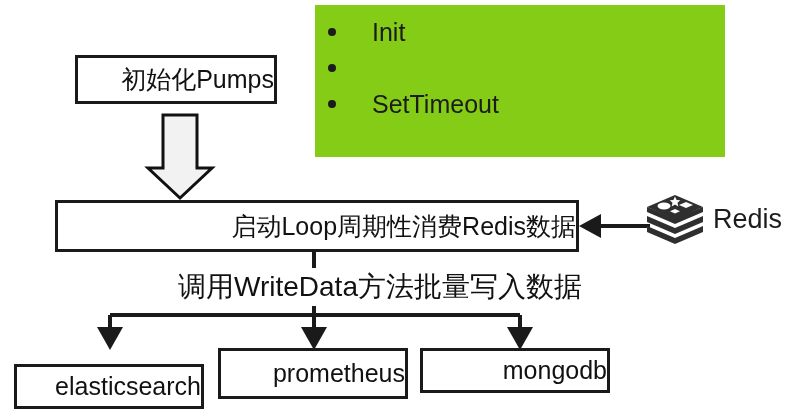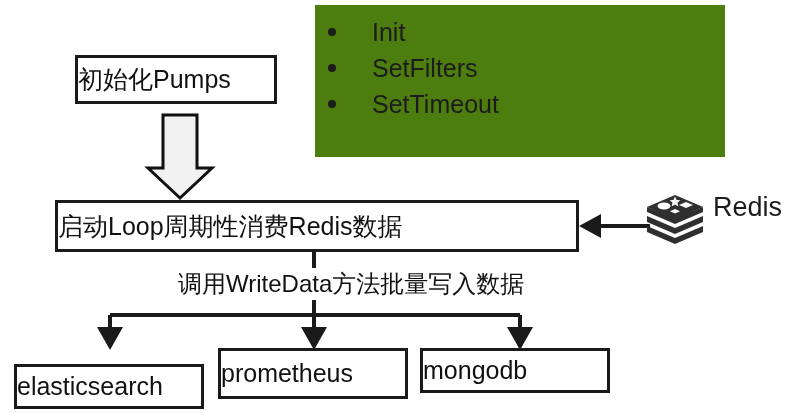--- a/index.html
+++ b/index.html
@@ -19,21 +19,21 @@
   }
 
   
   .node-box {
     position: absolute;
     box-sizing: border-box;
     background: #ffffff;
     border: 3px solid #1a1a1a;
     display: flex;
     align-items: center;
-    justify-content: flex-start;
+    justify-content: flex-end;
     color: #111111;
     white-space: nowrap;
   }
 
   #box-pumps {
     left: 75px;
     top: 55px;
     width: 202px;
     height: 49px;
     font-size: 25px;
@@ -69,21 +69,21 @@
     font-size: 25px;
   }
 
   
   #methods-panel {
     position: absolute;
     left: 315px;
     top: 5px;
     width: 410px;
     height: 152px;
-    background: #4d7c0f;
+    background: #84cc16;
     box-sizing: border-box;
   }
   #methods-list {
     list-style: none;
     margin: 0;
     padding: 9px 0 0 0;
   }
   #methods-list li {
     position: relative;
     height: 36px;
@@ -113,59 +113,59 @@
     height: 413px;
     pointer-events: none;
   }
 
   
   #redis-group {
     position: absolute;
     left: 645px;
     top: 192px;
     display: flex;
+    align-items: center;
     gap: 8px;
   }
   #redis-icon {
     width: 60px;
     height: 54px;
     display: block;
   }
   #redis-label {
     font-size: 27px;
     color: #1c1c1c;
     white-space: nowrap;
   }
 
   
   #writedata-label {
     position: absolute;
     left: 176px;
     top: 268px;
-    font-size: 24px;
+    font-size: 28px;
     color: #111111;
     white-space: nowrap;
     background: #ffffff;
     padding: 0 2px;
   }
 </style>
 </head>
 <body>
 
 <div id="canvas">
 
   <div id="methods-panel">
     <ul id="methods-list">
       <li>
         <span class="bullet"></span>
         <span>Init</span>
       </li>
       <li>
         <span class="bullet"></span>
-        <span>SetFilters</span>
       </li>
       <li>
         <span class="bullet"></span>
         <span>SetTimeout</span>
       </li>
     </ul>
   </div>
 
   <svg id="connectors" viewBox="0 0 800 413" width="800" height="413">
 

